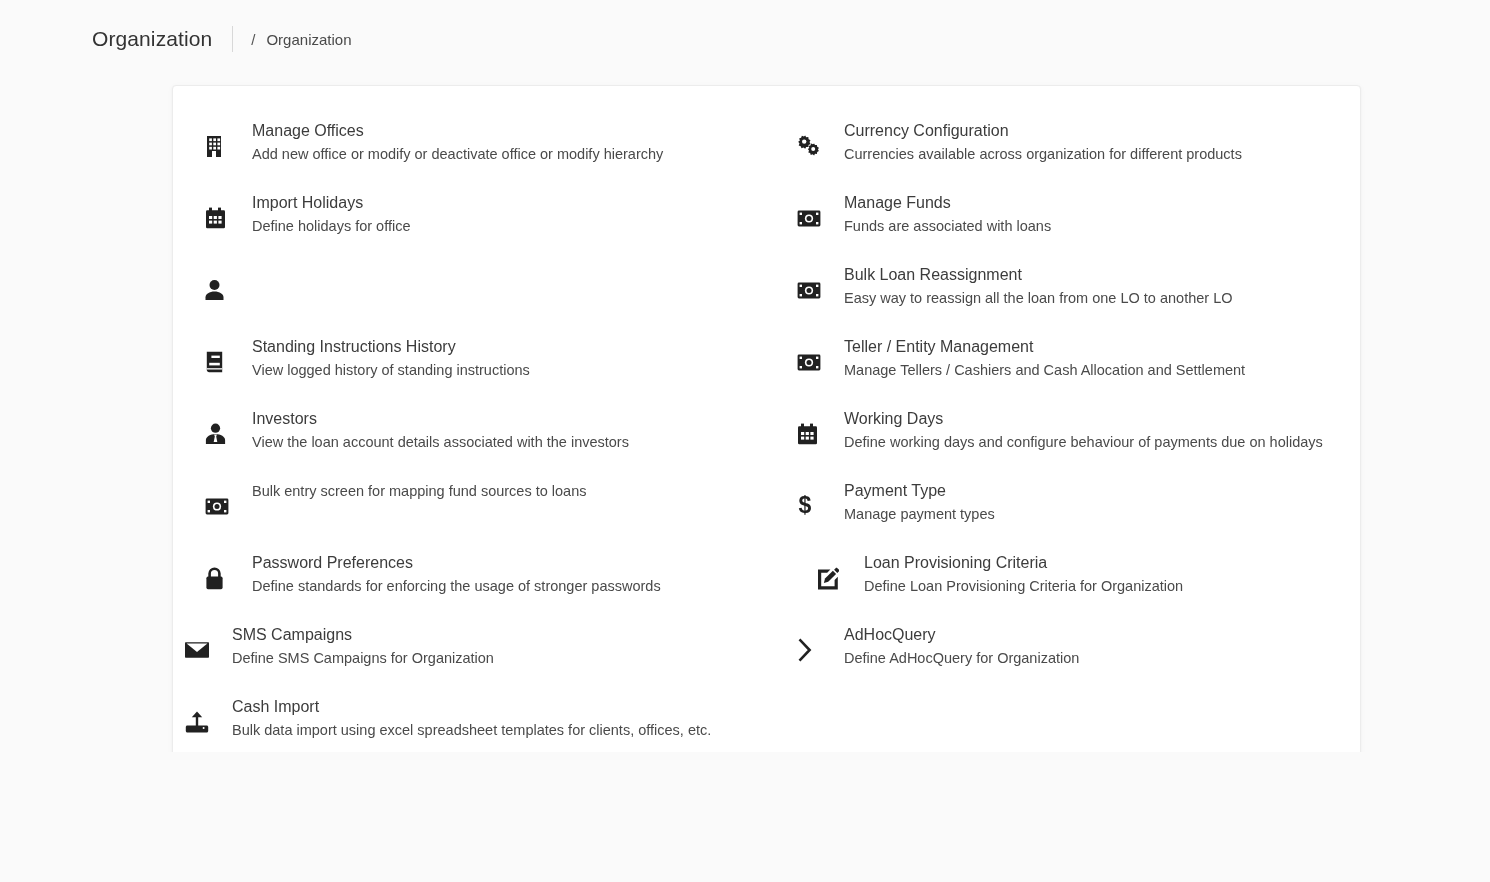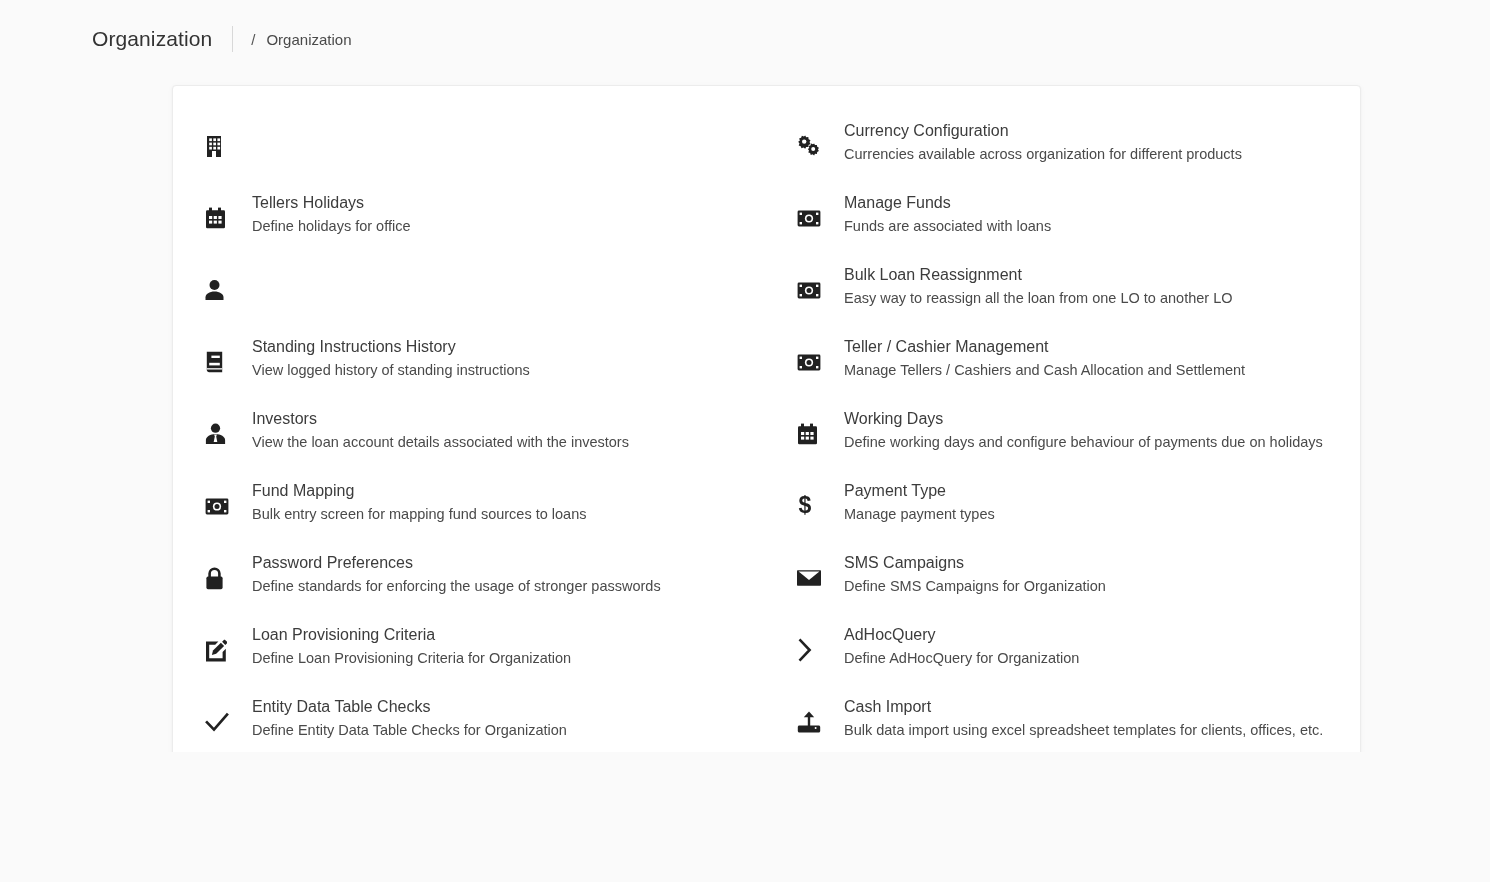--- a/index.html
+++ b/index.html
@@ -161,20 +161,24 @@
               <rect x="8.3" y="3.4" width="2.7" height="2.7" fill="#fff"></rect>
               <rect x="12.4" y="3.4" width="2.7" height="2.7" fill="#fff"></rect>
               <rect x="4.2" y="7.6" width="2.7" height="2.7" fill="#fff"></rect>
               <rect x="8.3" y="7.6" width="2.7" height="2.7" fill="#fff"></rect>
               <rect x="12.4" y="7.6" width="2.7" height="2.7" fill="#fff"></rect>
               <rect x="4.2" y="11.8" width="2.7" height="2.7" fill="#fff"></rect>
               <rect x="8.3" y="11.8" width="2.7" height="2.7" fill="#fff"></rect>
               <rect x="12.4" y="11.8" width="2.7" height="2.7" fill="#fff"></rect>
             </svg>
           </span>
+          <div class="item-text">
+            <div class="item-title">Manage Offices</div>
+            <div class="item-desc">Add new office or modify or deactivate office or modify hierarchy</div>
+          </div>
         </div>
         <div class="item item-col-right">
           <span class="item-icon">
             <svg width="23" height="22" viewBox="0 0 23 22">
               <path fill="currentColor" d="M8.2 0.4l1 1.9 2.1-0.2 0.3 2.1 1.9 1-1 1.9 1 1.9-1.9 1-0.3 2.1-2.1-0.2-1 1.9-1.7-1.3-2 0.8-0.8-2-2-0.8 0.8-2-1.3-1.7 1.7-1.3-0.8-2 2-0.8 0.8-2 2 0.8z"></path>
               <circle cx="7.2" cy="6.6" r="2.2" fill="#fff"></circle>
               <path fill="currentColor" d="M17.1 8.4l0.9 1.7 1.9-0.2 0.3 1.9 1.7 0.9-0.9 1.7 0.9 1.7-1.7 0.9-0.3 1.9-1.9-0.2-0.9 1.7-1.5-1.2-1.8 0.7-0.7-1.8-1.8-0.7 0.7-1.8-1.2-1.5 1.5-1.2-0.7-1.8 1.8-0.7 0.7-1.8 1.8 0.7z"></path>
               <circle cx="16.2" cy="14" r="2" fill="#fff"></circle>
             </svg>
           </span>
@@ -191,21 +195,21 @@
               <rect x="1" y="3.2" width="19" height="18" rx="1.2" fill="currentColor"></rect>
               <rect x="4" y="9" width="3.2" height="3" fill="#fff"></rect>
               <rect x="8.7" y="9" width="3.2" height="3" fill="#fff"></rect>
               <rect x="13.4" y="9" width="3.2" height="3" fill="#fff"></rect>
               <rect x="4" y="13.6" width="3.2" height="3" fill="#fff"></rect>
               <rect x="8.7" y="13.6" width="3.2" height="3" fill="#fff"></rect>
               <rect x="13.4" y="13.6" width="3.2" height="3" fill="#fff"></rect>
             </svg>
           </span>
           <div class="item-text">
-            <div class="item-title">Tellers Holidays</div>
+            <div class="item-title">Import Holidays</div>
             <div class="item-desc">Define holidays for office</div>
           </div>
         </div>
         <div class="item item-col-right">
           <span class="item-icon">
             <svg width="24" height="17" viewBox="0 0 24 17">
               <rect x="0.6" y="0.6" width="22.8" height="15.8" rx="1.4" fill="currentColor"></rect>
               <circle cx="12" cy="8.5" r="4.1" fill="#fff"></circle>
               <circle cx="12" cy="8.5" r="2.5" fill="currentColor"></circle>
               <rect x="2.6" y="2.6" width="2.4" height="2.4" fill="#fff"></rect>
@@ -264,21 +268,21 @@
               <rect x="0.6" y="0.6" width="22.8" height="15.8" rx="1.4" fill="currentColor"></rect>
               <circle cx="12" cy="8.5" r="4.1" fill="#fff"></circle>
               <circle cx="12" cy="8.5" r="2.5" fill="currentColor"></circle>
               <rect x="2.6" y="2.6" width="2.4" height="2.4" fill="#fff"></rect>
               <rect x="19" y="2.6" width="2.4" height="2.4" fill="#fff"></rect>
               <rect x="2.6" y="12" width="2.4" height="2.4" fill="#fff"></rect>
               <rect x="19" y="12" width="2.4" height="2.4" fill="#fff"></rect>
             </svg>
           </span>
           <div class="item-text">
-            <div class="item-title">Teller / Cashier Management</div>
+            <div class="item-title">Teller / Entity Management</div>
             <div class="item-desc">Manage Tellers / Cashiers and Cash Allocation and Settlement</div>
           </div>
         </div>
         <div class="item">
           <span class="item-icon">
             <svg width="21" height="22" viewBox="0 0 21 22">
               <circle cx="10.5" cy="5.2" r="4.6" fill="currentColor"></circle>
               <path fill="currentColor" d="M10.5 11c-5.2 0-9.6 2.8-9.6 6v4h19.2v-4c0-3.2-4.4-6-9.6-6z"></path>
               <path fill="#fff" d="M9.1 11.4h2.8l-0.7 2.2 1.1 5.4h-3.6l1.1-5.4z"></path>
             </svg>
@@ -313,21 +317,20 @@
               <rect x="0.6" y="0.6" width="22.8" height="15.8" rx="1.4" fill="currentColor"></rect>
               <circle cx="12" cy="8.5" r="4.1" fill="#fff"></circle>
               <circle cx="12" cy="8.5" r="2.5" fill="currentColor"></circle>
               <rect x="2.6" y="2.6" width="2.4" height="2.4" fill="#fff"></rect>
               <rect x="19" y="2.6" width="2.4" height="2.4" fill="#fff"></rect>
               <rect x="2.6" y="12" width="2.4" height="2.4" fill="#fff"></rect>
               <rect x="19" y="12" width="2.4" height="2.4" fill="#fff"></rect>
             </svg>
           </span>
           <div class="item-text">
-            <div class="item-title">Fund Mapping</div>
             <div class="item-desc">Bulk entry screen for mapping fund sources to loans</div>
           </div>
         </div>
         <div class="item item-col-right">
           <span class="item-icon">
             <svg width="16" height="24" viewBox="0 0 16 24">
               <text x="8" y="19.4" text-anchor="middle" font-family="Liberation Sans, sans-serif" font-size="23" font-weight="bold" fill="currentColor">$</text>
             </svg>
           </span>
           <div class="item-text">
@@ -338,67 +341,56 @@
         <div class="item">
           <span class="item-icon">
             <svg width="19" height="23" viewBox="0 0 19 23">
               <path d="M4.6 10V6.6a4.9 4.9 0 0 1 9.8 0V10" stroke="currentColor" stroke-width="2.6" fill="none"></path>
               <rect x="1.4" y="9.6" width="16.2" height="12.6" rx="1.6" fill="currentColor"></rect>
             </svg>
           </span>
           <div class="item-text">
             <div class="item-title">Password Preferences</div>
             <div class="item-desc">Define standards for enforcing the usage of stronger passwords</div>
-          </div>
-        </div>
-        <div class="item item-col-right">
-          <span class="item-icon">
-            <svg width="24" height="18" viewBox="0 0 24 18">
-              <path fill="currentColor" d="M1 1.2h22c0.6 0 1 0.4 1 1v13.6c0 0.6-0.4 1-1 1H1c-0.6 0-1-0.4-1-1V2.2c0-0.6 0.4-1 1-1z"></path>
-              <path fill="#fff" d="M1.6 2.4h20.8L12 11z"></path>
-            </svg>
-          </span>
-          <div class="item-text">
-            <div class="item-title">SMS Campaigns</div>
-            <div class="item-desc">Define SMS Campaigns for Organization</div>
           </div>
         </div>
         <div class="item">
           <span class="item-icon">
             <svg width="22" height="23" viewBox="0 0 22 23">
               <path fill="currentColor" d="M1 2.6h12.4l-3.2 3.2H4.2v13.4h13.4v-6.2l3.2-3.2v12.6H1z"></path>
               <path fill="currentColor" d="M20.4 1.2l1.4 1.4c0.5 0.5 0.5 1.3 0 1.8l-1.5 1.5-3.2-3.2 1.5-1.5c0.5-0.5 1.3-0.5 1.8 0z"></path>
               <path fill="currentColor" d="M15.9 3.7l3.2 3.2-7.9 7.9-4.3 1.1 1.1-4.3z"></path>
             </svg>
           </span>
           <div class="item-text">
             <div class="item-title">Loan Provisioning Criteria</div>
             <div class="item-desc">Define Loan Provisioning Criteria for Organization</div>
           </div>
         </div>
         <div class="item item-col-right">
           <span class="item-icon">
+            <svg width="24" height="18" viewBox="0 0 24 18">
+              <path fill="currentColor" d="M1 1.2h22c0.6 0 1 0.4 1 1v13.6c0 0.6-0.4 1-1 1H1c-0.6 0-1-0.4-1-1V2.2c0-0.6 0.4-1 1-1z"></path>
+              <path fill="#fff" d="M1.6 2.4h20.8L12 11z"></path>
+            </svg>
+          </span>
+          <div class="item-text">
+            <div class="item-title">SMS Campaigns</div>
+            <div class="item-desc">Define SMS Campaigns for Organization</div>
+          </div>
+        </div>
+        <div class="item item-col-right">
+          <span class="item-icon">
             <svg width="16" height="24" viewBox="0 0 16 24">
               <path d="M3.4 2.4L12.6 12l-9.2 9.6" stroke="currentColor" stroke-width="2.6" fill="none" stroke-linecap="square"></path>
             </svg>
           </span>
           <div class="item-text">
             <div class="item-title">AdHocQuery</div>
             <div class="item-desc">Define AdHocQuery for Organization</div>
-          </div>
-        </div>
-        <div class="item">
-          <span class="item-icon">
-            <svg width="24" height="20" viewBox="0 0 24 20">
-              <path d="M2 10.4l7 7.2L22 2.6" stroke="currentColor" stroke-width="2.7" fill="none" stroke-linecap="square"></path>
-            </svg>
-          </span>
-          <div class="item-text">
-            <div class="item-title">Entity Data Table Checks</div>
-            <div class="item-desc">Define Entity Data Table Checks for Organization</div>
           </div>
         </div>
         <div class="item item-col-right">
           <span class="item-icon">
             <svg width="24" height="23" viewBox="0 0 24 23">
               <path d="M12 16.4V2.6" stroke="currentColor" stroke-width="2.4" fill="none"></path>
               <path fill="currentColor" d="M12 0.6l5.2 5.6H6.8z"></path>
               <path fill="currentColor" d="M2.4 14.6h19.2c1 0 1.6 0.6 1.6 1.5v3.8c0 0.9-0.6 1.5-1.6 1.5H2.4c-1 0-1.6-0.6-1.6-1.5v-3.8c0-0.9 0.6-1.5 1.6-1.5z"></path>
               <circle cx="18.6" cy="16.9" r="1" fill="#fff"></circle>
             </svg>

